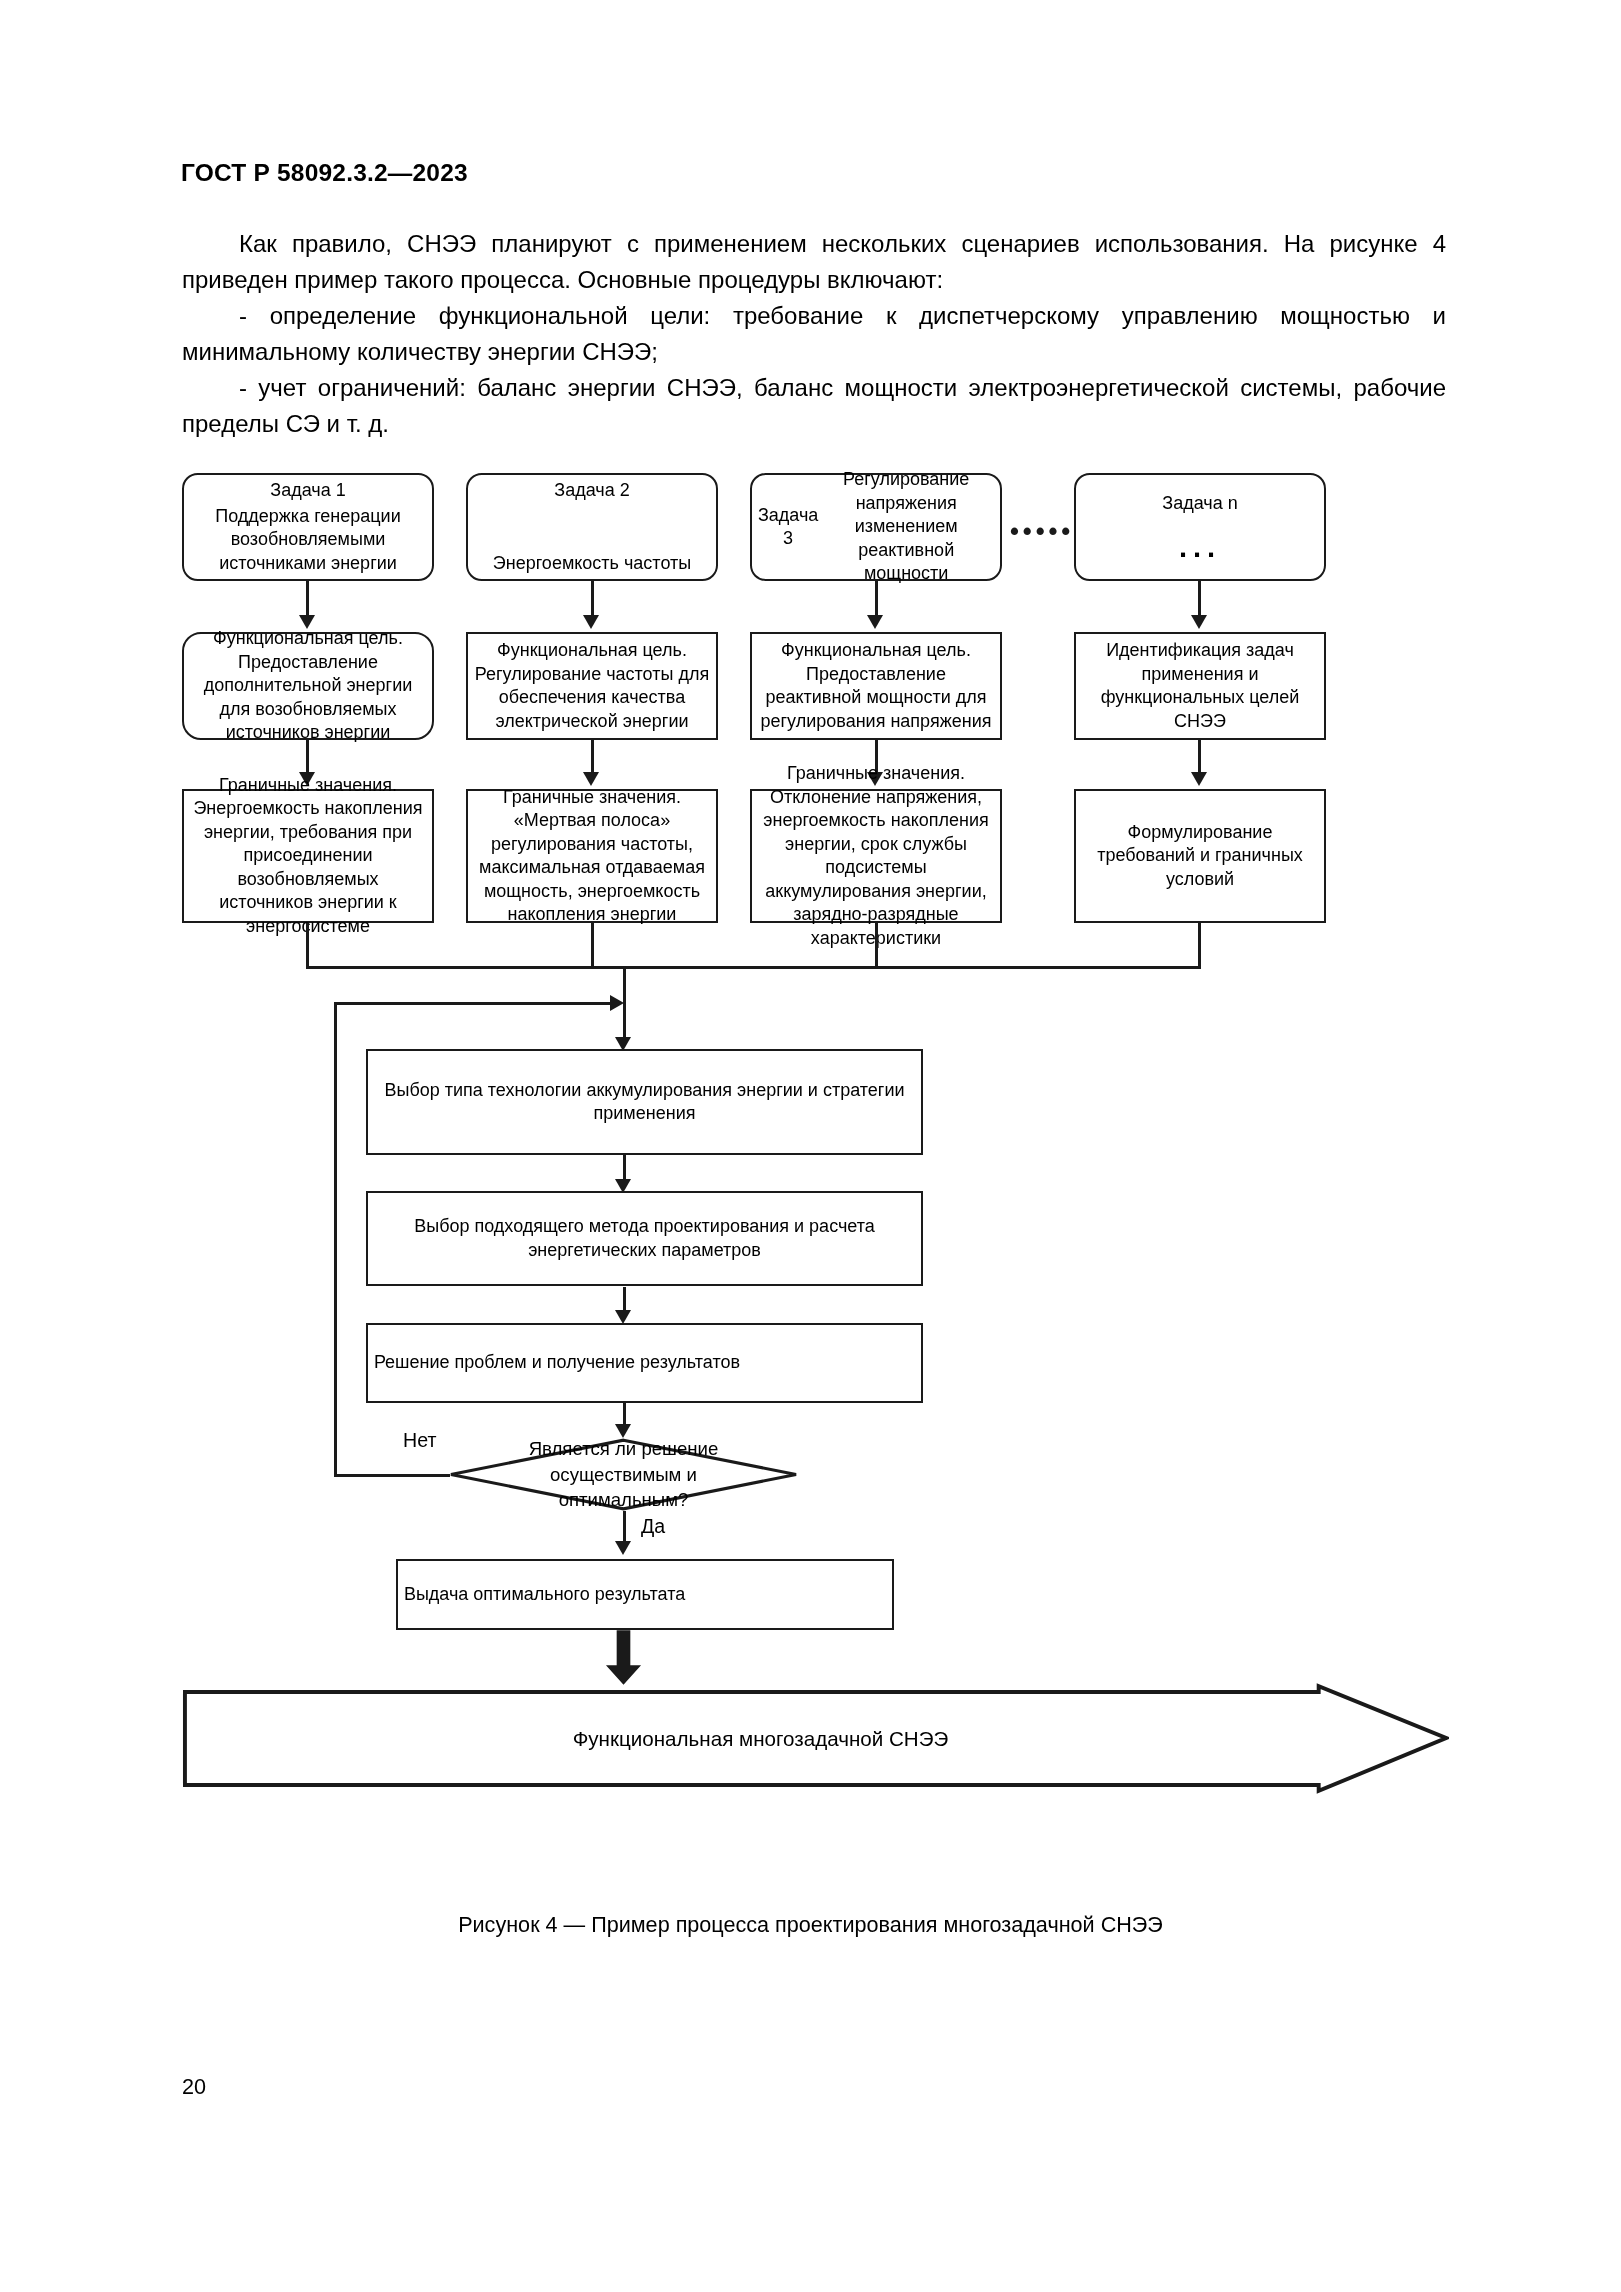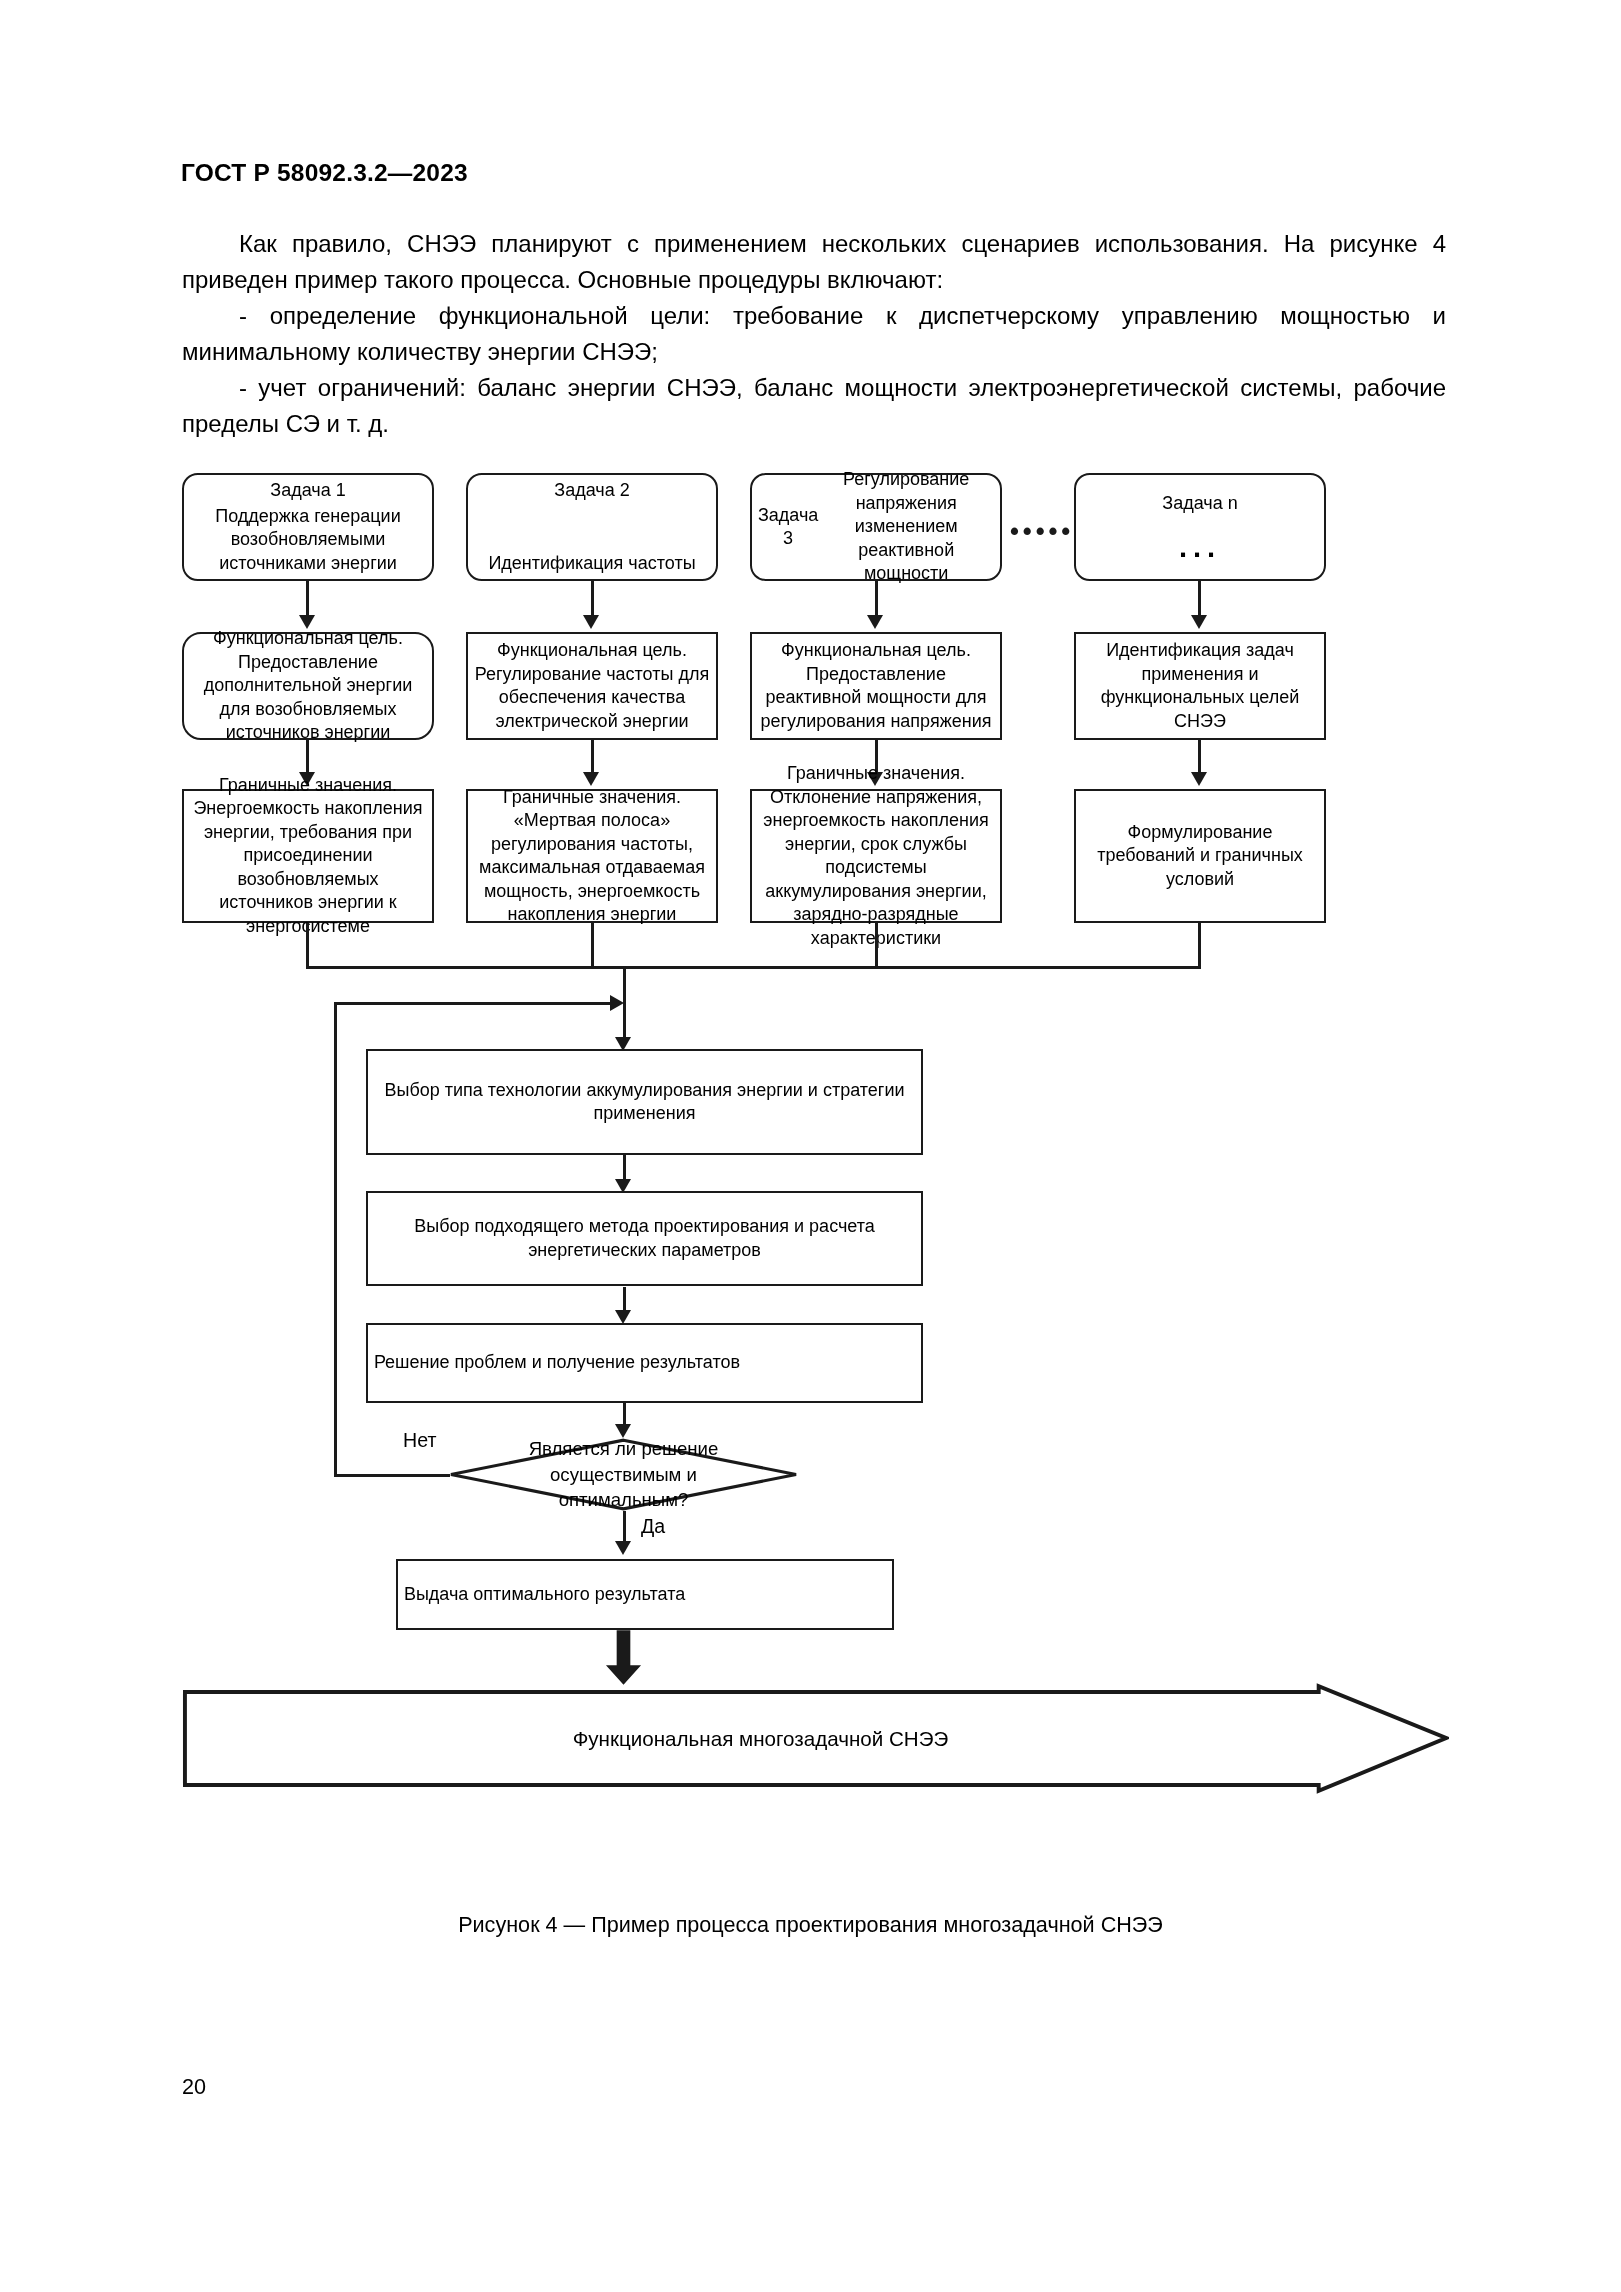--- a/index.html
+++ b/index.html
@@ -69,21 +69,21 @@
 
   <div class="chart">
 
     <div class="box round" style="left:0px;top:0px;width:252px;height:108px;flex-direction:column;">
       <div>Задача 1</div>
       <div>Поддержка генерации возобновляемыми источниками энергии</div>
     </div>
 
     <div class="box round" style="left:284px;top:0px;width:252px;height:108px;flex-direction:column;">
       <div>Задача 2</div>
-      <div>Идентификация частоты</div>
+      <div>Энергоемкость частоты</div>
     </div>
 
     <div class="box round" style="left:568px;top:0px;width:252px;height:108px;">
       <div>Задача 3</div>
       <div>Регулирование напряжения изменением реактивной мощности</div>
     </div>
 
     <div class="dots" style="left:828px;top:46px;">•••••</div>
 
     <div class="box round" style="left:892px;top:0px;width:252px;height:108px;flex-direction:column;justify-content:center;">

